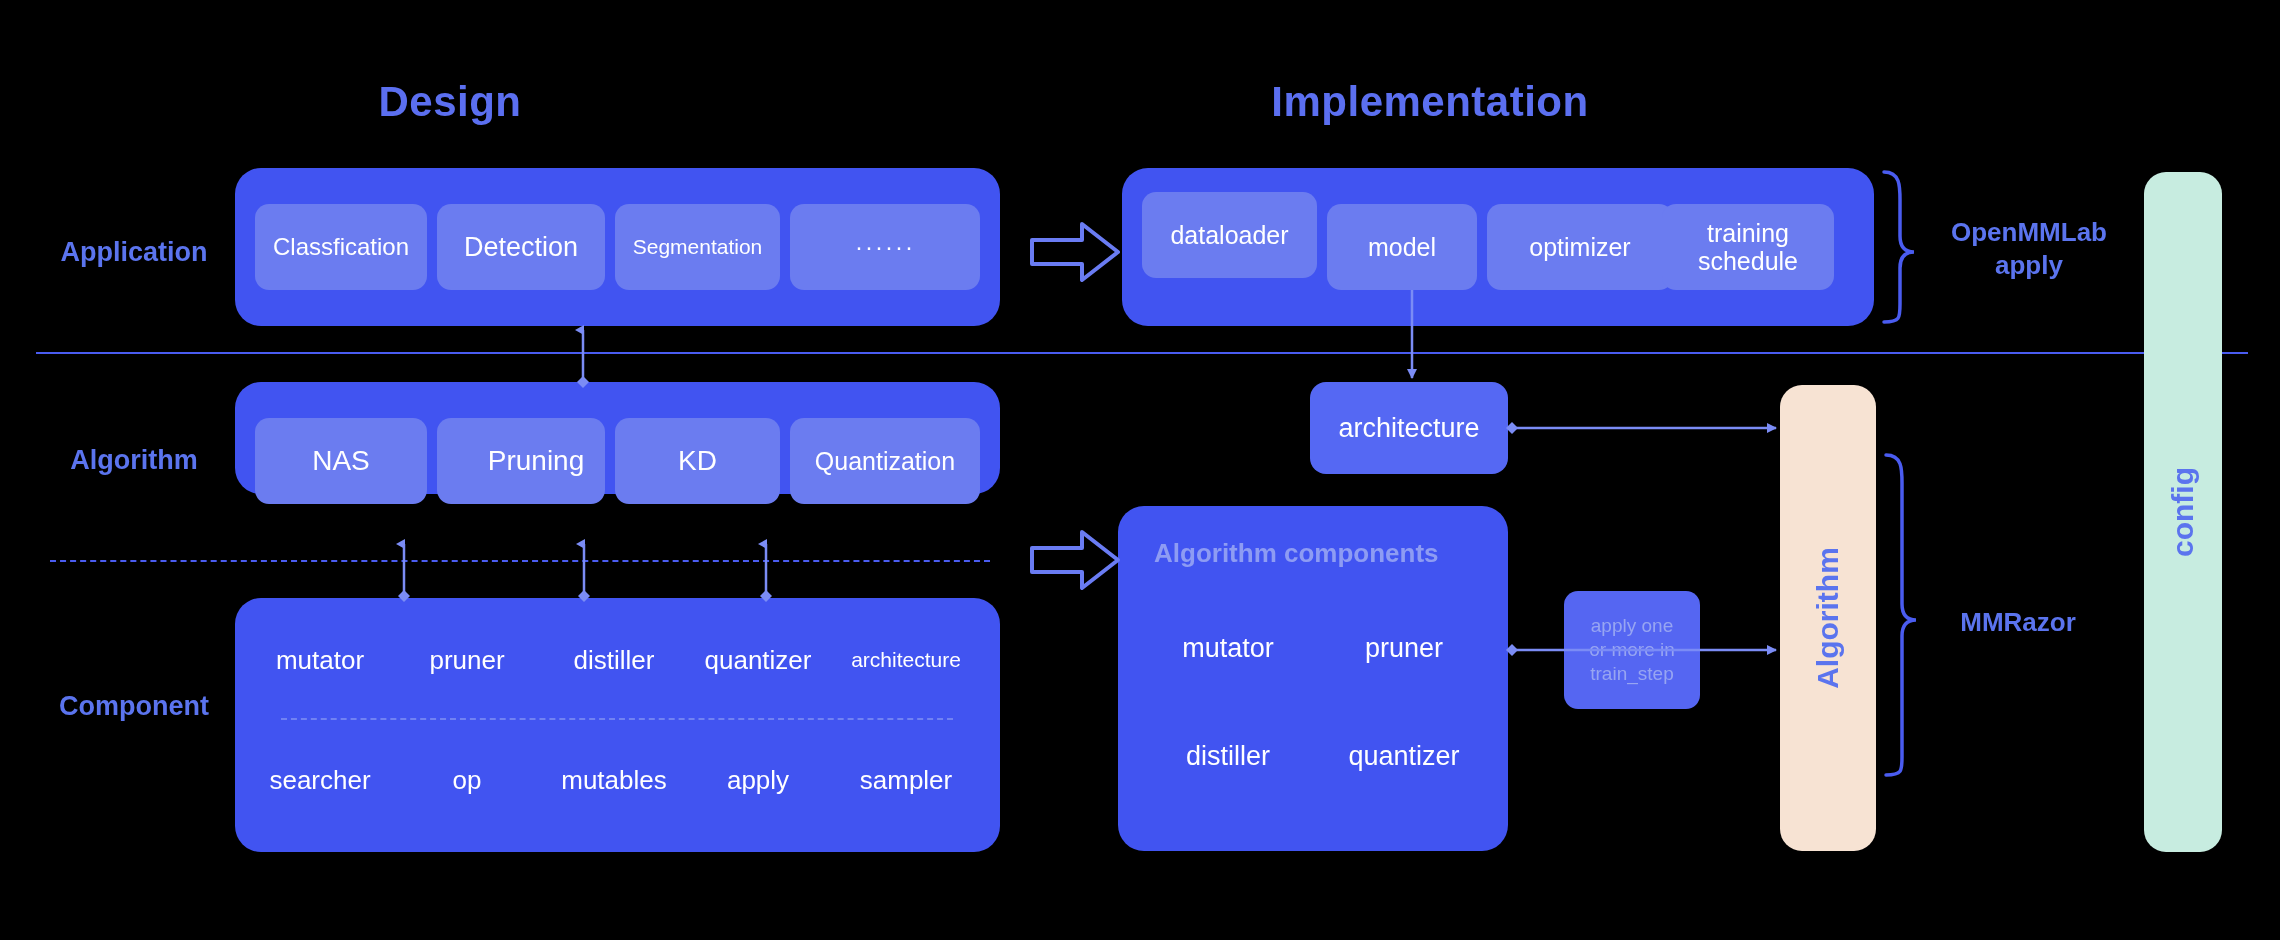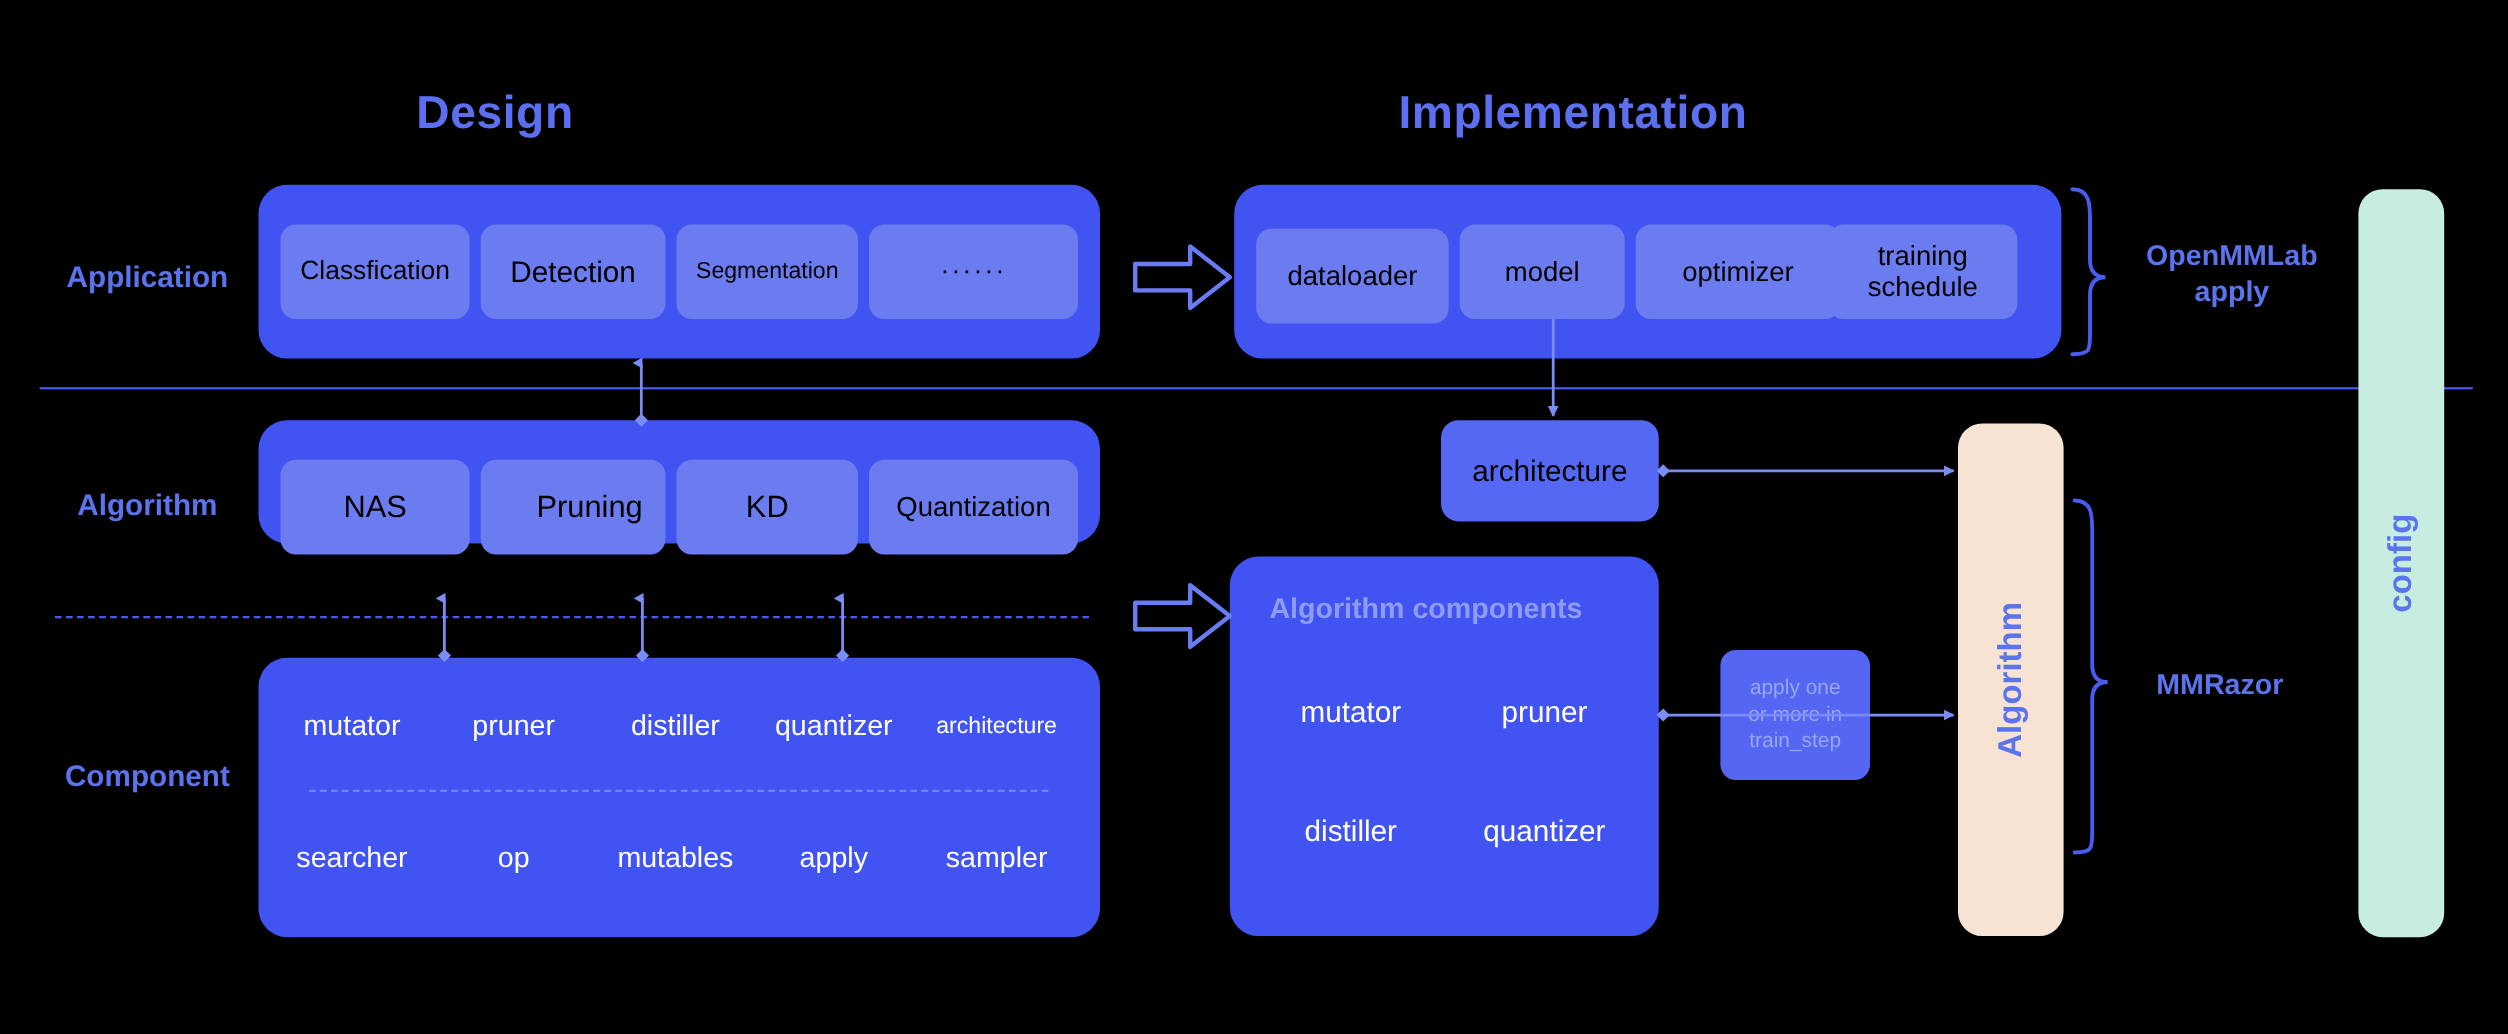--- a/index.html
+++ b/index.html
@@ -50,21 +50,21 @@
     box-sizing: border-box;
   }
   .chip {
     position: absolute;
     background: #6b7cf0;
     border-radius: 14px;
     box-sizing: border-box;
     display: flex;
     align-items: center;
     justify-content: center;
-    color: #000000;
+    color: #ffffff;
     text-align: center;
     line-height: 1.12;
   }
 
   
   .cell {
     position: absolute;
     display: flex;
     align-items: center;
     justify-content: center;
@@ -188,21 +188,21 @@
     <div class="cell" style="left:671px; top:62px; font-size:21px;">architecture</div>
 
     <div class="cell" style="left:85px; top:182px; font-size:26px;">searcher</div>
     <div class="cell" style="left:232px; top:182px; font-size:26px;">op</div>
     <div class="cell" style="left:379px; top:182px; font-size:26px;">mutables</div>
     <div class="cell" style="left:523px; top:182px; font-size:26px;">apply</div>
     <div class="cell" style="left:671px; top:182px; font-size:26px;">sampler</div>
   </div>
 
   <div class="panel" style="left:1122px; top:168px; width:752px; height:158px;">
-    <div class="chip" style="left:20px; top:40px; width:175px; height:86px; font-size:25px;">dataloader</div>
+    <div class="chip" style="left:20px; top:24px; width:175px; height:86px; font-size:25px;">dataloader</div>
     <div class="chip" style="left:205px; top:36px; width:150px; height:86px; font-size:25px;">model</div>
     <div class="chip" style="left:365px; top:36px; width:186px; height:86px; font-size:25px;">optimizer</div>
     <div class="chip" style="left:540px; top:36px; width:172px; height:86px; font-size:25px; white-space:pre-line;">training
 schedule</div>
   </div>
 
   <div class="chip" style="left:1310px; top:382px; width:198px; height:92px; background:#5568f3; border-radius:16px; font-size:27px;">architecture</div>
 
   <div class="panel" style="left:1118px; top:506px; width:390px; height:345px;">
     <div class="ghost-title" style="left:36px; top:32px;">Algorithm components</div>

